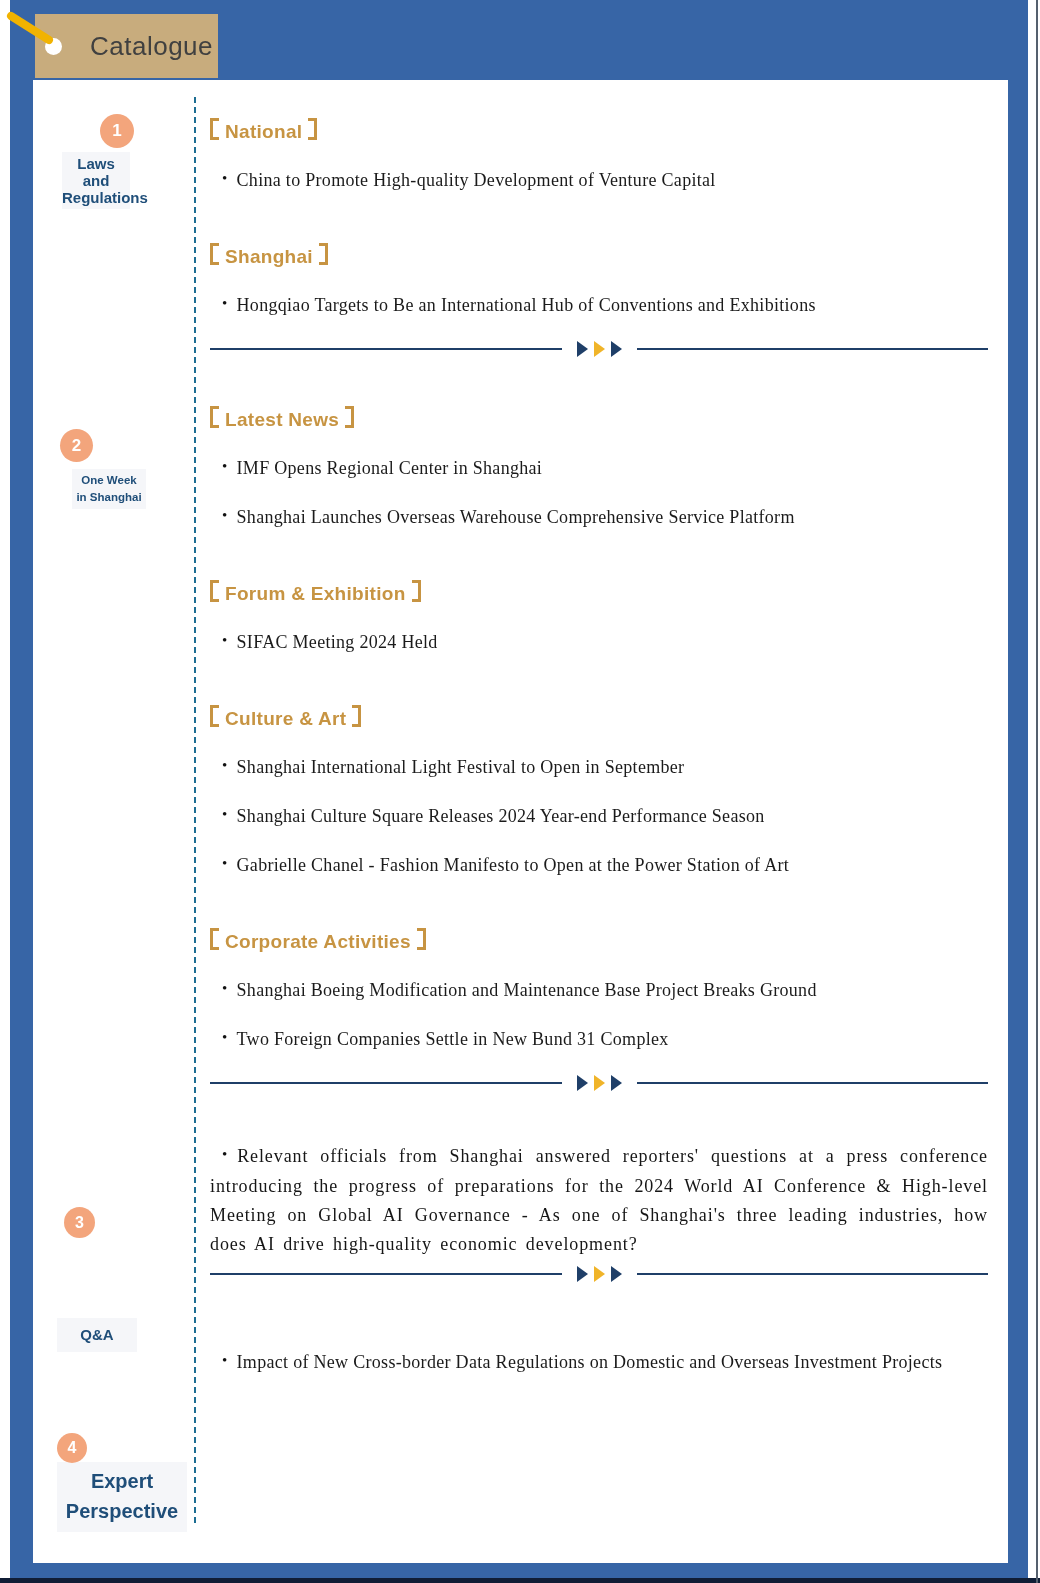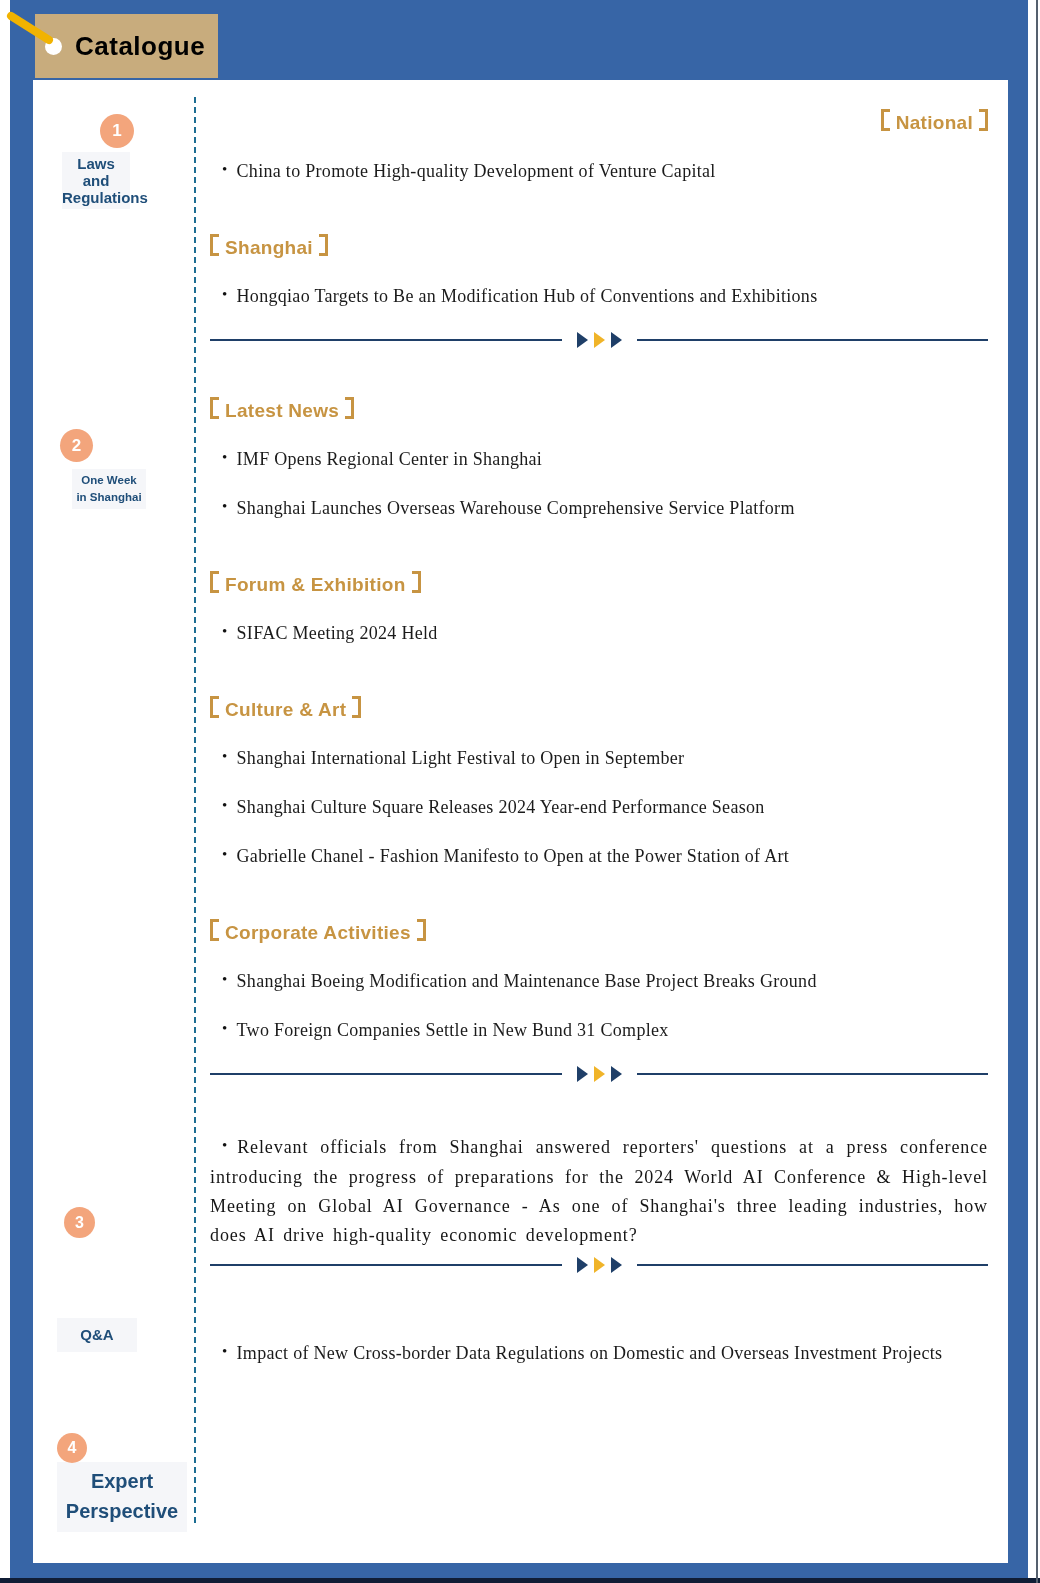--- a/index.html
+++ b/index.html
@@ -16,21 +16,21 @@
   .frame-bottom{position:absolute;left:10px;top:1563px;width:1018px;height:20px;background:#3765A6;}
   .edge-bottom{position:absolute;left:0;top:1578px;width:1040px;height:5px;background:#101d35;}
   .edge-right{position:absolute;left:1036px;top:0;width:2px;height:1583px;background:#55606e;}
 
   
   .cat-box{
     position:absolute;left:35px;top:14px;width:183px;height:64px;background:#C8AC7D;
     display:flex;align-items:center;z-index:3;
   }
   .cat-dot{display:inline-block;width:17px;height:17px;border-radius:50%;background:#ffffff;margin-left:10px;}
-  .cat-title{color:#000000;font-size:26px;font-weight:bold;margin-left:13px;letter-spacing:0.5px;}
+  .cat-title{color:#404040;font-size:26px;font-weight:normal;margin-left:28px;letter-spacing:0.5px;}
   .pen{position:absolute;left:0;top:0;z-index:4;}
 
   
   .dash{position:absolute;left:194px;top:97px;height:1426px;width:0;border-left:2px dashed #1C6D92;}
 
   
   .badge{
     position:absolute;border-radius:50%;background:#F3A57C;color:#ffffff;
     font-weight:bold;text-align:center;z-index:2;
   }
@@ -45,21 +45,21 @@
   .rail-label.l1{left:62px;top:152px;width:68px;padding:3px 0;font-size:15px;line-height:17px;}
   .rail-label.l2{left:56px;top:469px;width:74px;padding:3px 0;font-size:11.5px;line-height:17px;margin-left:16px;}
   .rail-label.l3{left:57px;top:1318px;width:80px;height:34px;font-size:15px;line-height:34px;}
   .rail-label.l4{left:57px;top:1462px;width:130px;padding:4px 0 6px;font-size:20px;line-height:30px;}
 
   
   .content{position:absolute;left:210px;top:0;width:778px;padding-top:105px;}
   .g-header{
     margin:50px 0 0;font-size:19px;line-height:24px;font-weight:bold;color:#C79442;letter-spacing:0.3px;
   }
-  .g-header.first{margin-top:4px;text-align:right;}
+  .g-header.first{margin-top:13px;}
   .brk{display:inline-block;width:6px;height:16px;vertical-align:-2px;}
   .brk-l{border-left:3px solid #C79442;border-top:3px solid #C79442;border-bottom:3px solid #C79442;margin-right:6px;}
   .brk-r{border-right:3px solid #C79442;border-top:3px solid #C79442;border-bottom:3px solid #C79442;margin-left:6px;}
   .item{
     margin:24px 0 0;font-size:18px;line-height:24px;color:#1b1b1b;
     letter-spacing:0.3px;text-indent:12px;font-family:Liberation Serif, serif;
   }
   .bullet{display:inline-block;font-size:15px;position:relative;top:-3px;margin-right:9px;color:#111111;text-indent:0;}
   .item.qa{
     margin-top:52px;line-height:29px;text-align:justify;letter-spacing:0.9px;word-spacing:3px;color:#161616;
@@ -118,21 +118,21 @@
     <span>Expert</span>
     <span>Perspective</span>
   </div>
 
   <div class="content">
 
     <h3 class="g-header first"><span class="brk brk-l"></span><span>National</span><span class="brk brk-r"></span></h3>
     <div class="item"><span class="bullet">•</span><span>China to Promote High-quality Development of Venture Capital</span></div>
 
     <h3 class="g-header"><span class="brk brk-l"></span><span>Shanghai</span><span class="brk brk-r"></span></h3>
-    <div class="item"><span class="bullet">•</span><span>Hongqiao Targets to Be an Modification Hub of Conventions and Exhibitions</span></div>
+    <div class="item"><span class="bullet">•</span><span>Hongqiao Targets to Be an International Hub of Conventions and Exhibitions</span></div>
 
     <div class="divider">
       <span class="d-line"></span>
       <span class="d-arrows">
           <i class="arr"></i>
           <i class="arr gold"></i>
           <i class="arr"></i>
         </span>
       <span class="d-line"></span>
     </div>

